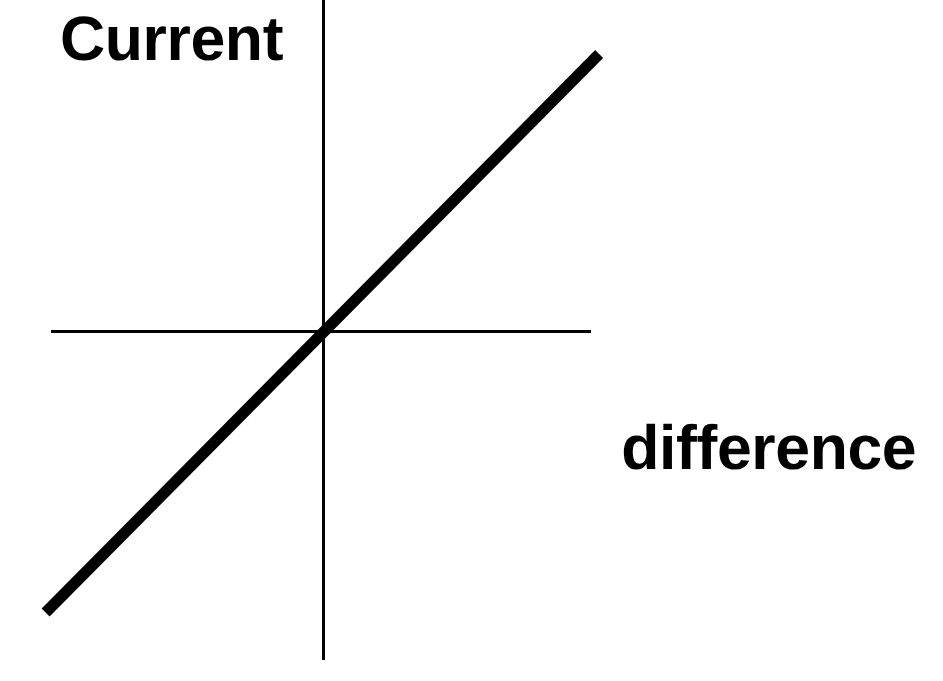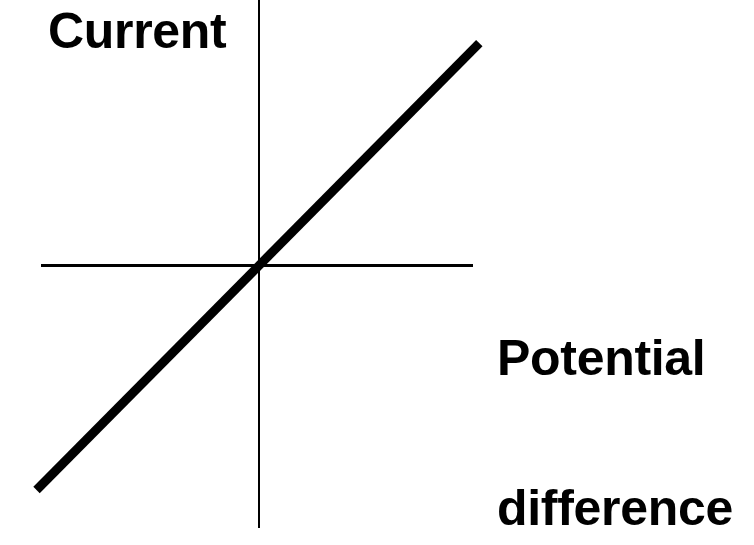--- a/index.html
+++ b/index.html
@@ -59,17 +59,16 @@
     <line x1="259" y1="0" x2="259" y2="528" stroke="#000000" stroke-width="2.5" shape-rendering="crispEdges"></line>
 
     <line x1="41" y1="265.5" x2="473" y2="265.5" stroke="#000000" stroke-width="2.5" shape-rendering="crispEdges"></line>
 
     <line x1="36.52" y1="490.04" x2="479.32" y2="43.14" stroke="#000000" stroke-width="9" stroke-linecap="butt"></line>
   </svg>
 
   <div class="axis-label" id="y-axis-label">Current</div>
 
   <div class="axis-label" id="x-axis-label">
-    <span class="label-line">Potential</span>
     <span class="label-line">difference</span>
   </div>
 
 </div>
 
 </body></html>

